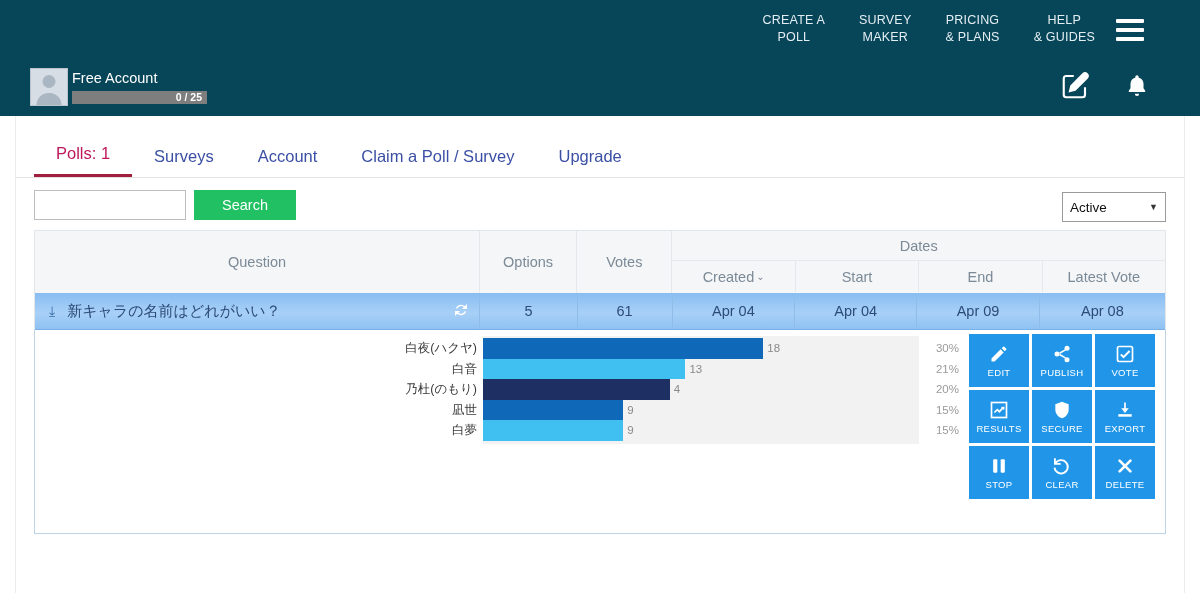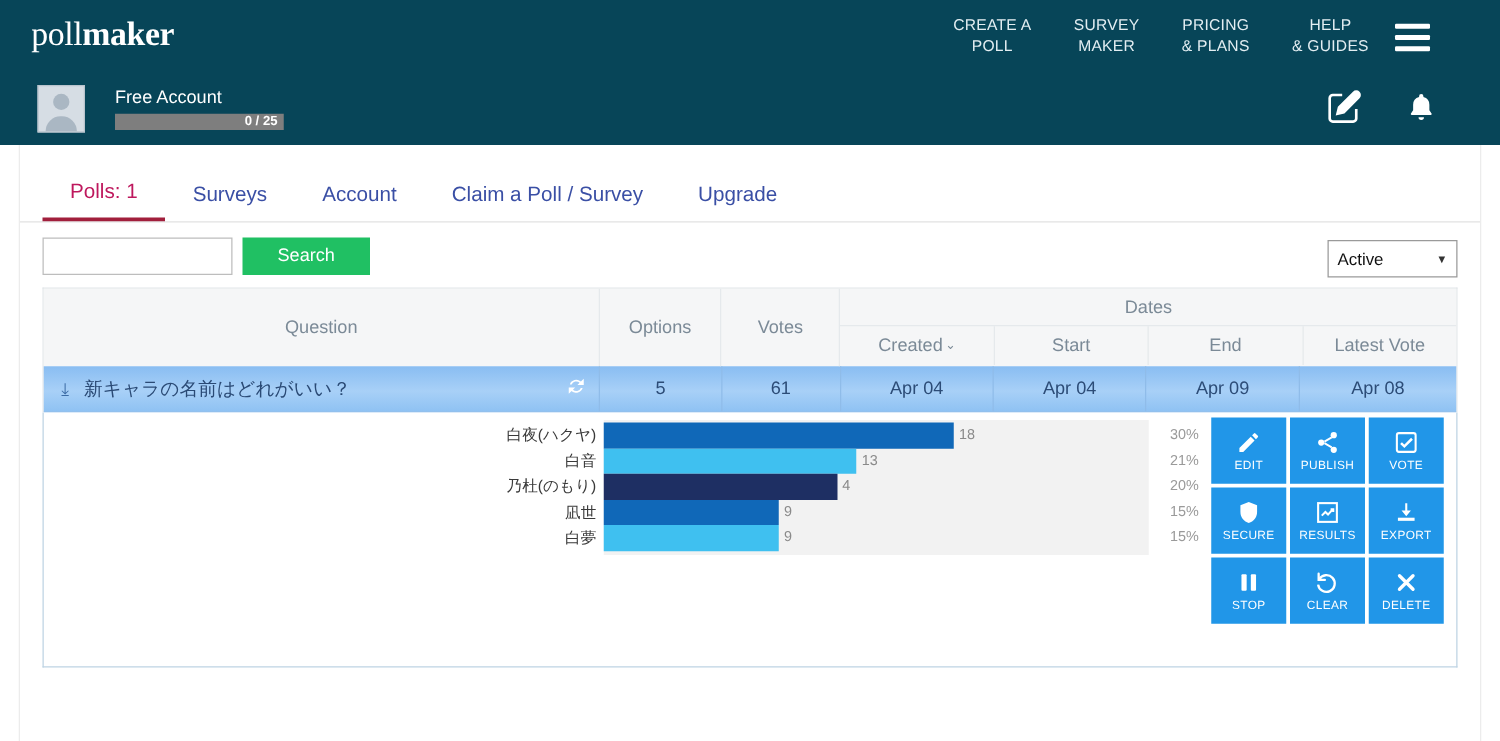--- a/index.html
+++ b/index.html
@@ -75,21 +75,21 @@
     transform: translateX(-50%);
     width: 13px; height: 13px; border-radius: 50%;
     background: #aab7c3;
   }
   .avatar .body {
     position: absolute; left: 50%; bottom: -6px;
     transform: translateX(-50%);
     width: 25px; height: 18px; border-radius: 12px 12px 0 0;
     background: #aab7c3;
   }
-  .account-info { margin-left: 24px; padding-top: 1px; }
+  .account-info { margin-left: 4px; padding-top: 1px; }
   .account-name {
     color: #ffffff; font-size: 14.5px; line-height: 18px;
   }
   .quota-bar {
     margin-top: 4px;
     width: 135px; height: 13px;
     background: #7e7e7e;
     position: relative;
   }
   .quota-text {
@@ -330,23 +330,20 @@
   .act-btn .act-label {
     font-size: 9.5px;
     letter-spacing: 0.3px;
   }
   .act-icon { line-height: 0; }
 </style>
 </head>
 <body>
 
 <div class="header">
-  <div class="logo">
-    <span class="light">poll</span><span class="bold">maker</span>
-  </div>
 
   <div class="topnav">
     <div class="topnav-item">
       <div>CREATE A</div>
       <div>POLL</div>
     </div>
     <div class="topnav-item">
       <div>SURVEY</div>
       <div>MAKER</div>
     </div>
@@ -533,39 +530,39 @@
           <span class="act-icon">
             <svg width="20" height="20" viewBox="0 0 24 24" fill="none" stroke="#ffffff" stroke-width="2">
                 <rect x="3" y="3" width="18" height="18" rx="2"></rect>
                 <path d="M7 12.5l3.2 3.2L17.5 8.4" stroke-width="2.4"></path>
               </svg>
           </span>
           <span class="act-label">VOTE</span>
         </div>
         <div class="act-btn">
           <span class="act-icon">
-            <svg width="20" height="20" viewBox="0 0 24 24" fill="#ffffff">
-                <path d="M12 2L4 5v6.5c0 5 3.4 9.3 8 10.5 4.6-1.2 8-5.5 8-10.5V5l-8-3z"></path>
-              </svg>
-          </span>
-          <span class="act-label">SECURE</span>
-        </div>
-        <div class="act-btn">
-          <span class="act-icon">
             <svg width="20" height="20" viewBox="0 0 24 24" fill="none" stroke="#ffffff" stroke-width="2">
                 <rect x="3" y="3" width="18" height="18"></rect>
                 <path d="M6.5 15l3.5-3.5 2.5 2.5 4.5-5"></path>
                 <path d="M15 9h2.5v2.5" fill="#ffffff" stroke="#ffffff"></path>
               </svg>
           </span>
           <span class="act-label">RESULTS</span>
         </div>
         <div class="act-btn">
           <span class="act-icon">
             <svg width="20" height="20" viewBox="0 0 24 24" fill="#ffffff">
+                <path d="M12 2L4 5v6.5c0 5 3.4 9.3 8 10.5 4.6-1.2 8-5.5 8-10.5V5l-8-3z"></path>
+              </svg>
+          </span>
+          <span class="act-label">SECURE</span>
+        </div>
+        <div class="act-btn">
+          <span class="act-icon">
+            <svg width="20" height="20" viewBox="0 0 24 24" fill="#ffffff">
                 <path d="M11 3h2v7h3.5L12 15.5 7.5 10H11V3z"></path>
                 <rect x="4" y="17" width="16" height="3"></rect>
               </svg>
           </span>
           <span class="act-label">EXPORT</span>
         </div>
         <div class="act-btn">
           <span class="act-icon">
             <svg width="20" height="20" viewBox="0 0 24 24" fill="#ffffff">
                 <rect x="5" y="4" width="5" height="16" rx="1"></rect>

